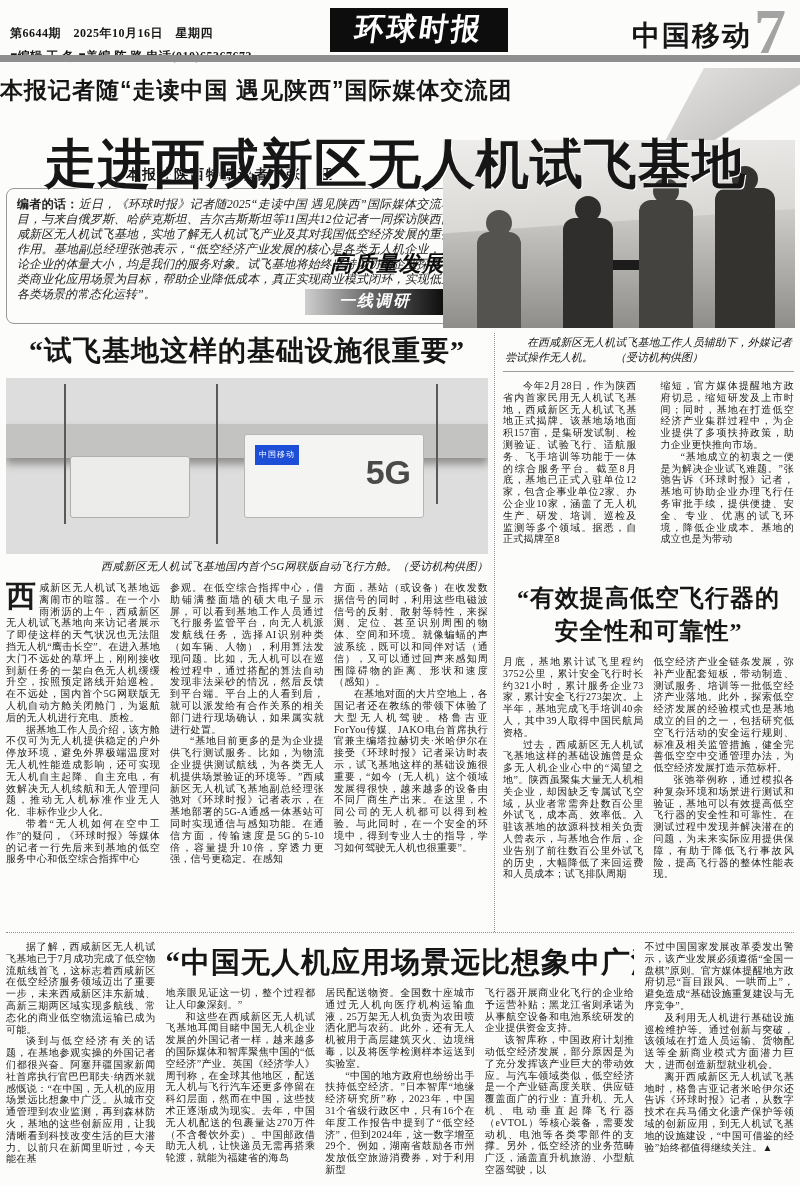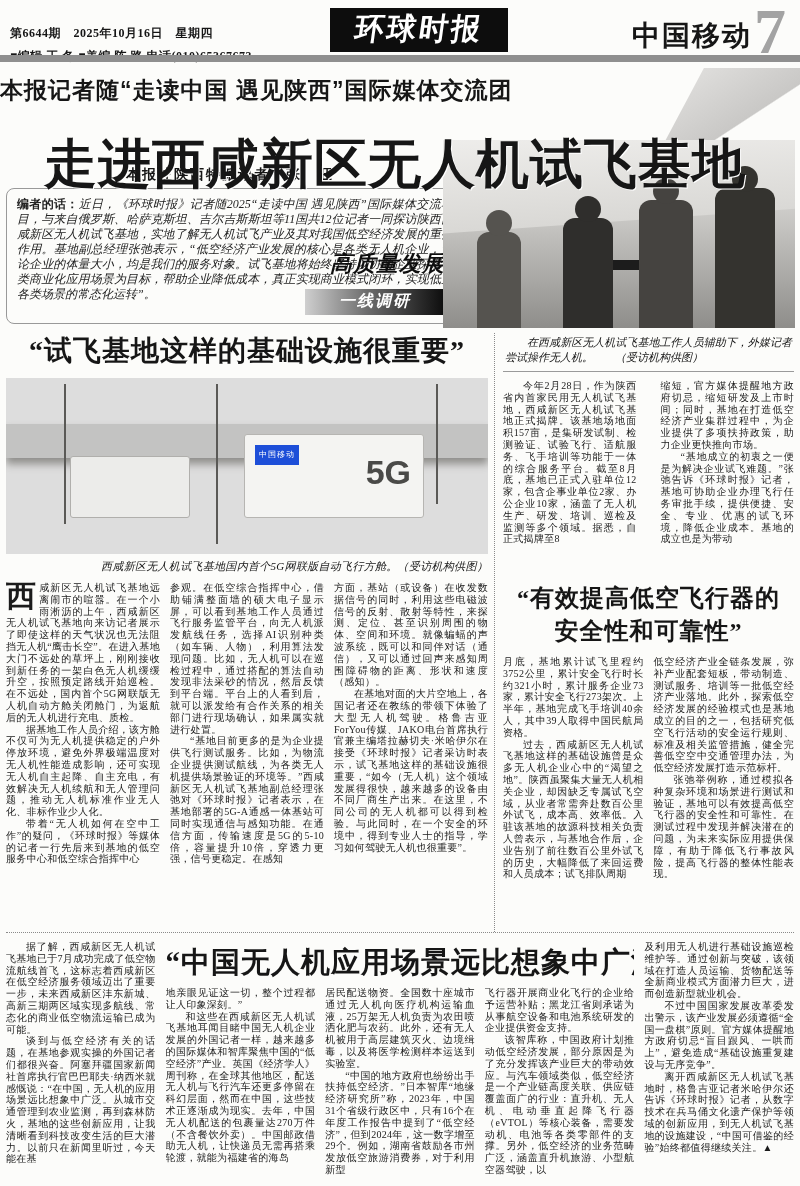--- a/index.html
+++ b/index.html
@@ -219,19 +219,19 @@
       </div>
     <div class="bcol mid bt cont" style="grid-column:3">
         <p>居民配送物资。全国数十座城市通过无人机向医疗机构运输血液，25万架无人机负责为农田喷洒化肥与农药。此外，还有无人机被用于高层建筑灭火、边境缉毒，以及将医学检测样本运送到实验室。</p>
         <p>“中国的地方政府也纷纷出手扶持低空经济。”日本智库“地缘经济研究所”称，2023年，中国31个省级行政区中，只有16个在年度工作报告中提到了“低空经济”，但到2024年，这一数字增至29个。例如，湖南省鼓励各市州发放低空旅游消费券，对于利用新型</p>
       </div>
     <div class="bcol mid bt cont" style="grid-column:4">
         <p>飞行器开展商业化飞行的企业给予运营补贴；黑龙江省则承诺为从事航空设备和电池系统研发的企业提供资金支持。</p>
         <p>该智库称，中国政府计划推动低空经济发展，部分原因是为了充分发挥该产业巨大的带动效应。与汽车领域类似，低空经济是一个产业链高度关联、供应链覆盖面广的行业：直升机、无人机、电动垂直起降飞行器（eVTOL）等核心装备，需要发动机、电池等各类零部件的支撑。另外，低空经济的业务范畴广泛，涵盖直升机旅游、小型航空器驾驶，以</p>
       </div>
     <div class="bcol side bt cont" style="grid-column:5">
+        <p>不过中国国家发展改革委发出警示，该产业发展必须遵循“全国一盘棋”原则。官方媒体提醒地方政府切忌“盲目跟风、一哄而上”，避免造成“基础设施重复建设与无序竞争”。</p>
         <p>及利用无人机进行基础设施巡检维护等。通过创新与突破，该领域在打造人员运输、货物配送等全新商业模式方面潜力巨大，进而创造新型就业机会。</p>
-        <p>不过中国国家发展改革委发出警示，该产业发展必须遵循“全国一盘棋”原则。官方媒体提醒地方政府切忌“盲目跟风、一哄而上”，避免造成“基础设施重复建设与无序竞争”。</p>
         <p>离开西咸新区无人机试飞基地时，格鲁吉亚记者米哈伊尔还告诉《环球时报》记者，从数字技术在兵马俑文化遗产保护等领域的创新应用，到无人机试飞基地的设施建设，“中国可借鉴的经验”始终都值得继续关注。▲</p>
       </div>
   </div>
 
 </div>
 
 </body></html>

